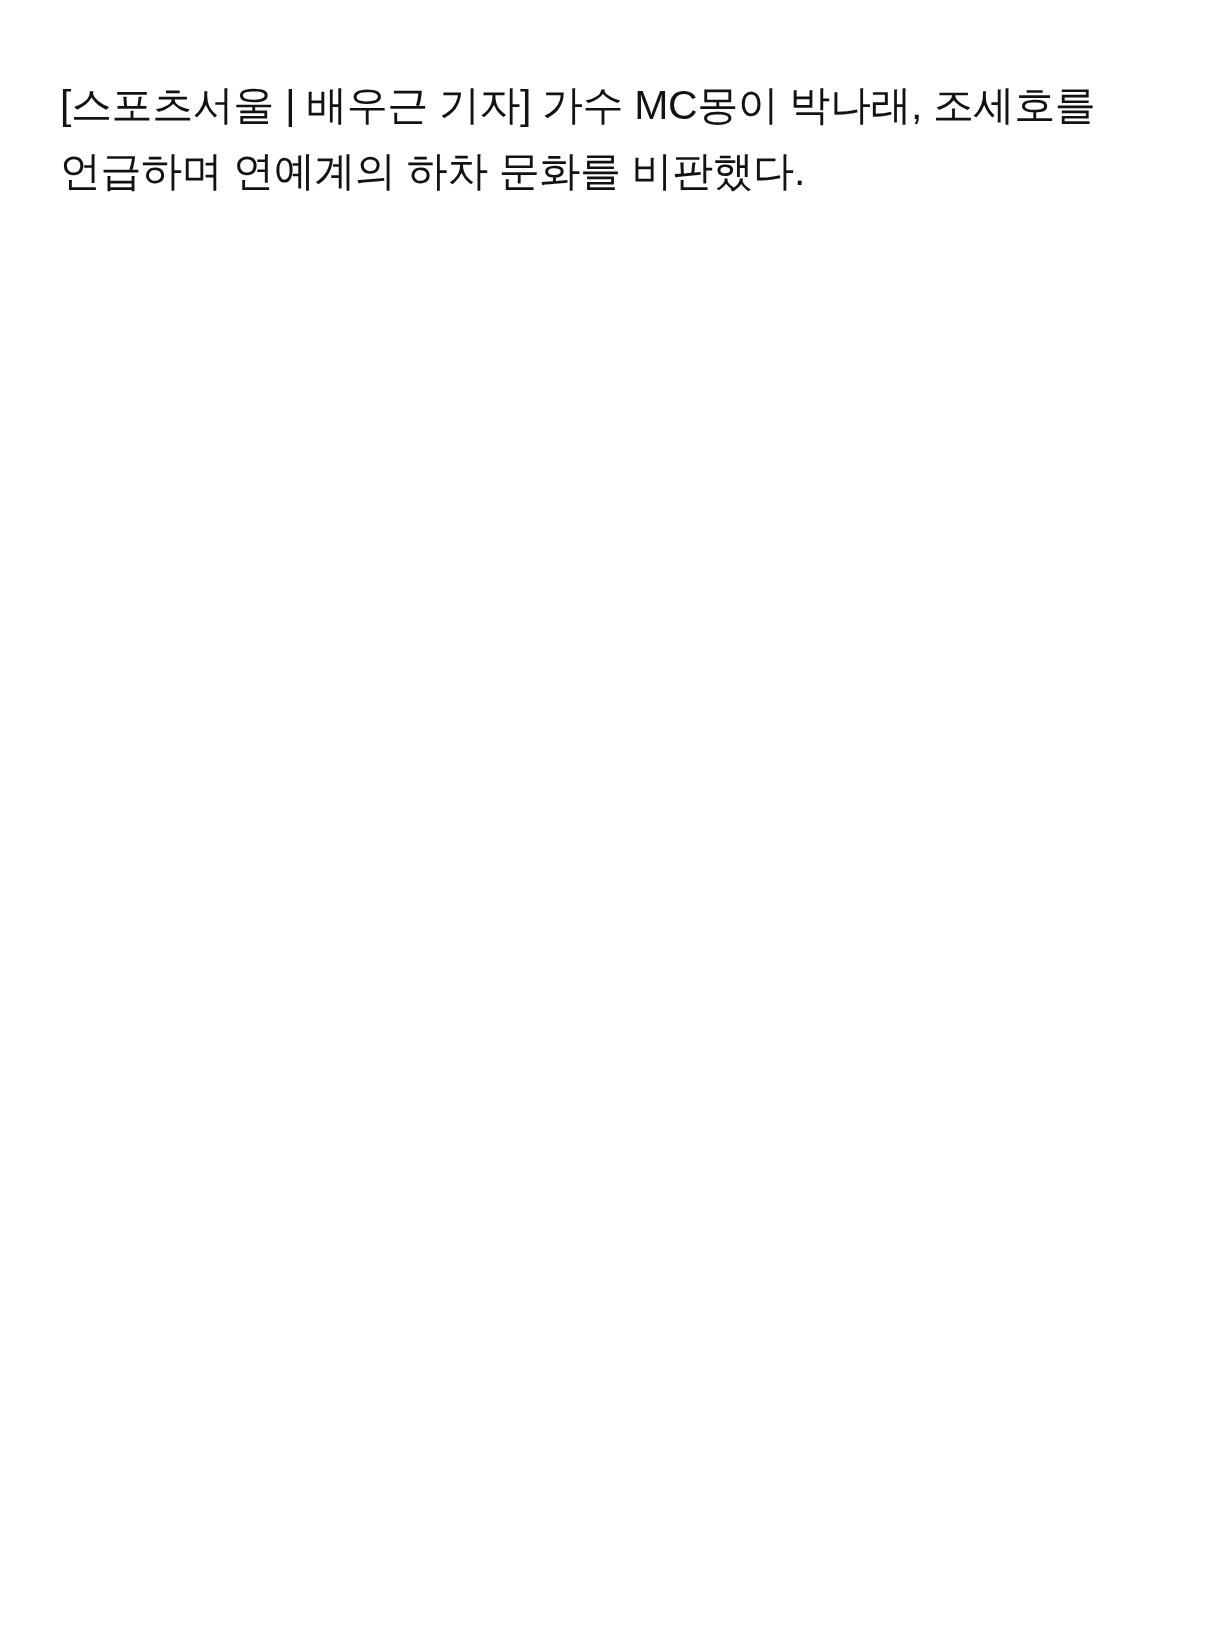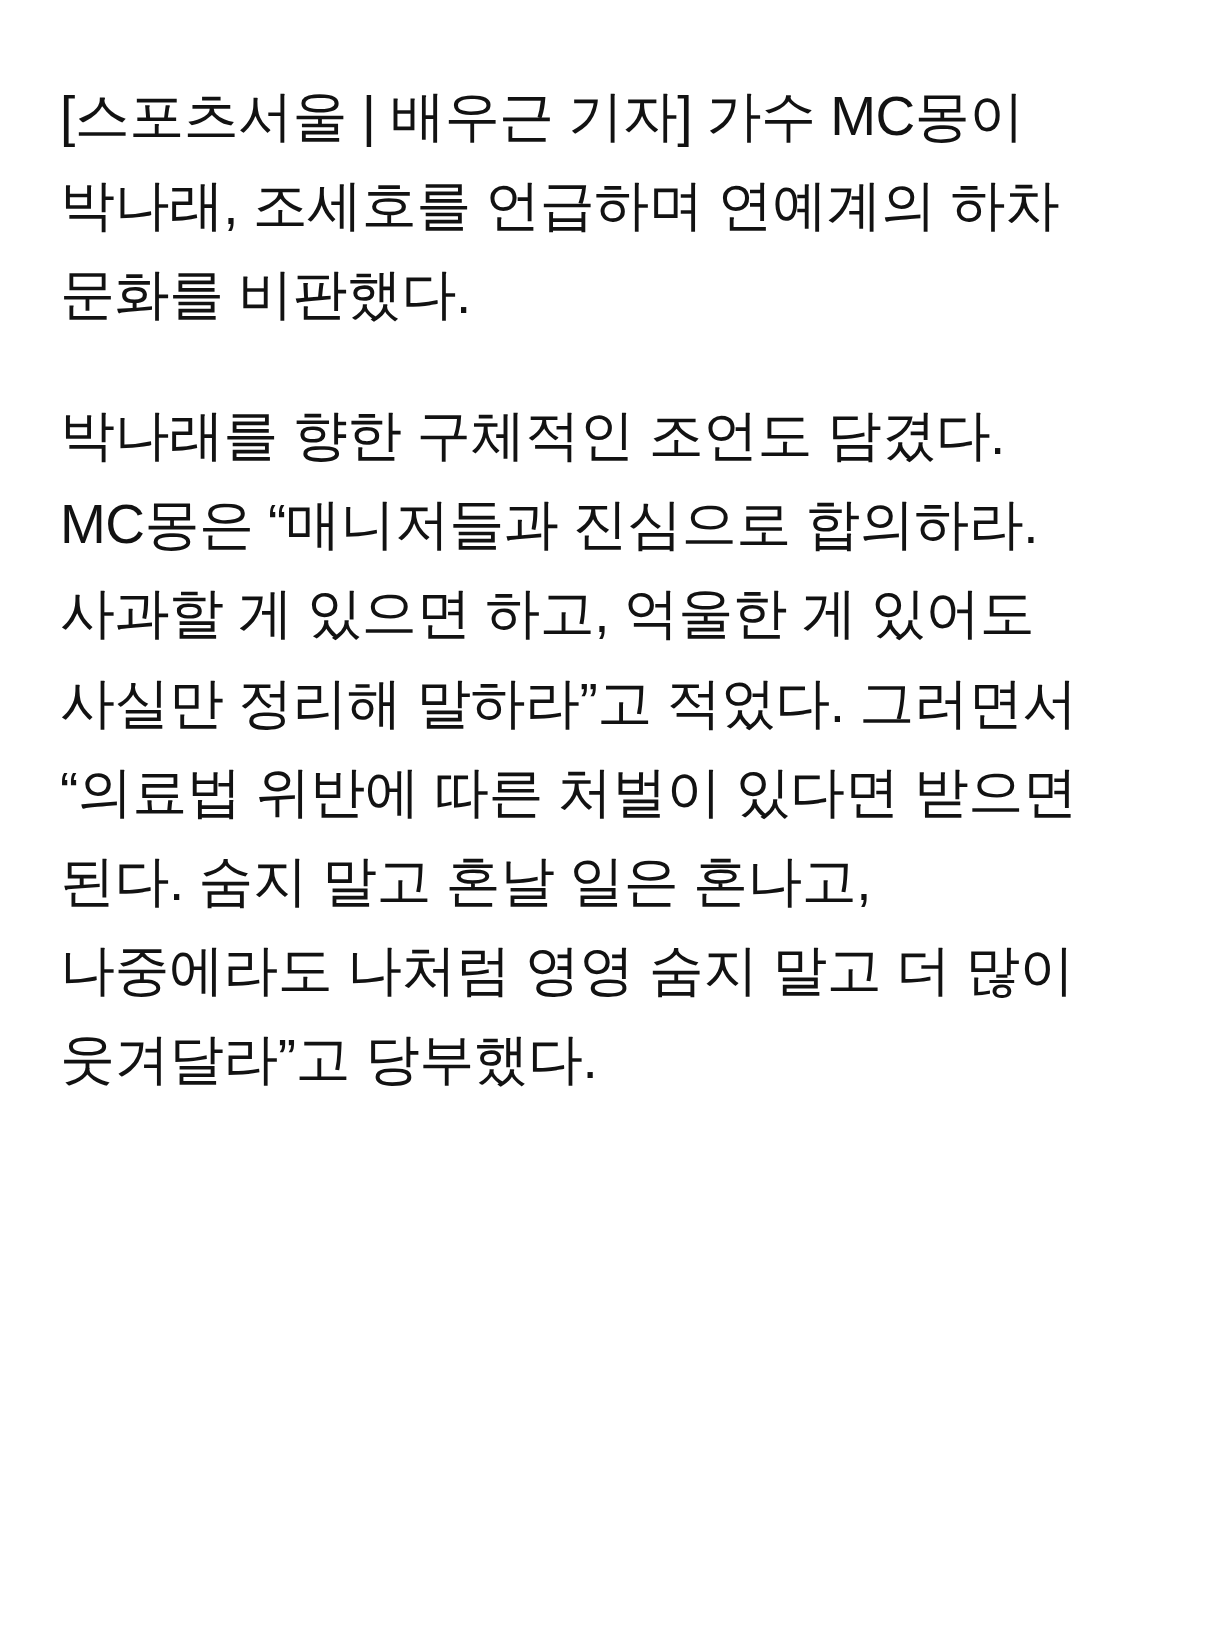--- a/index.html
+++ b/index.html
@@ -13,31 +13,30 @@
     font-family: "Liberation Sans", "DejaVu Sans", sans-serif;
     color: #1a1a1a;
     -webkit-font-smoothing: antialiased;
   }
   .article {
     padding: 72px 60px 40px 60px;
     box-sizing: border-box;
     width: 1206px;
   }
   .para {
-    font-size: 55px;
+    font-size: 41px;
     line-height: 1.62;
     letter-spacing: -0.01em;
     color: #121212;
     margin: 0 0 52px 0;
     word-break: keep-all;
     white-space: pre-wrap;
   }
   .para:last-child {
     margin-bottom: 0;
   }
 </style>
 </head>
 <body>
 
 <div class="article">
   <p class="para">[스포츠서울 | 배우근 기자] 가수 MC몽이 박나래, 조세호를 언급하며 연예계의 하차 문화를 비판했다.</p>
-  <p class="para">박나래를 향한 구체적인 조언도 담겼다. MC몽은 “매니저들과 진심으로 합의하라. 사과할 게 있으면 하고, 억울한 게 있어도 사실만 정리해 말하라”고 적었다. 그러면서 “의료법 위반에 따른 처벌이 있다면 받으면 된다. 숨지 말고 혼날 일은 혼나고, 나중에라도 나처럼 영영 숨지 말고 더 많이 웃겨달라”고 당부했다.</p>
 </div>
 
 </body></html>

